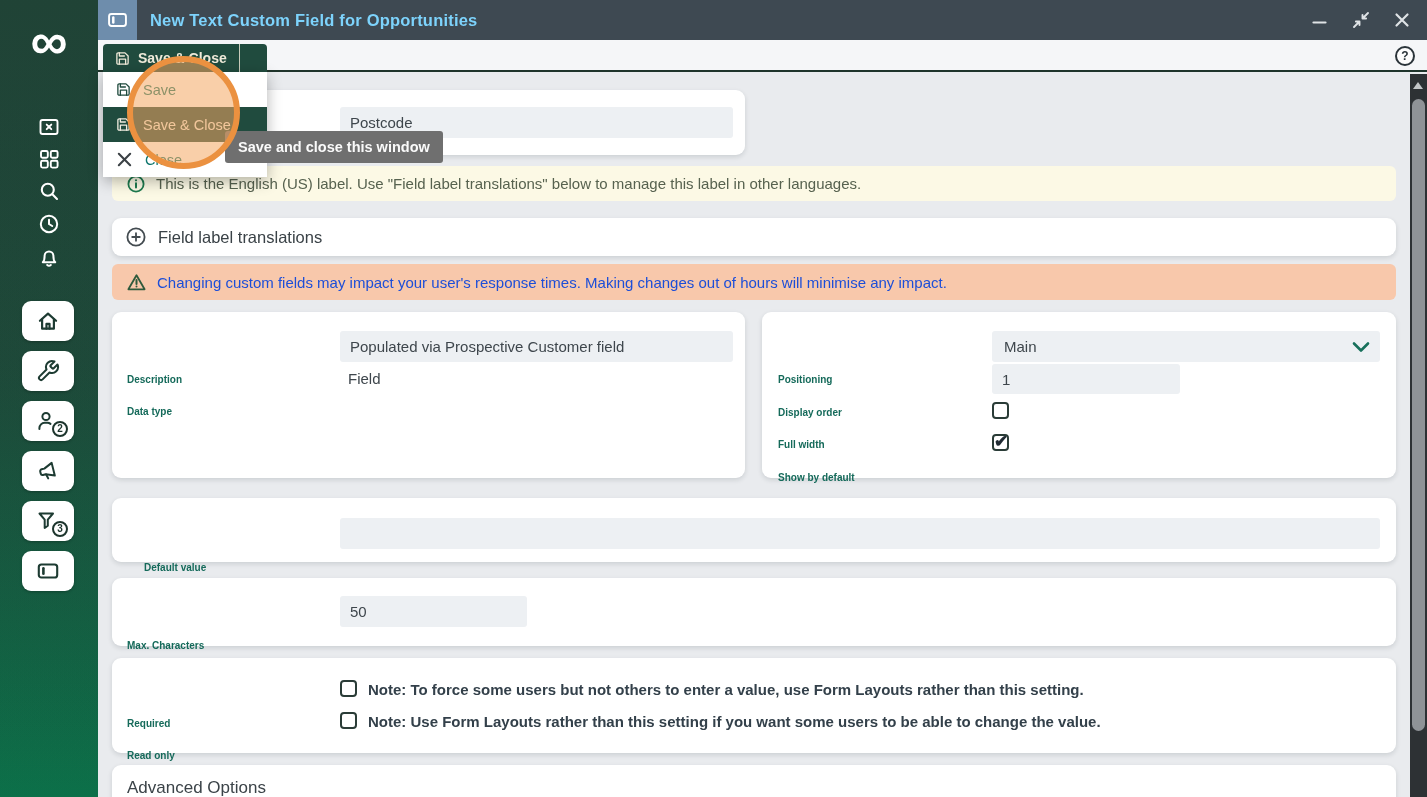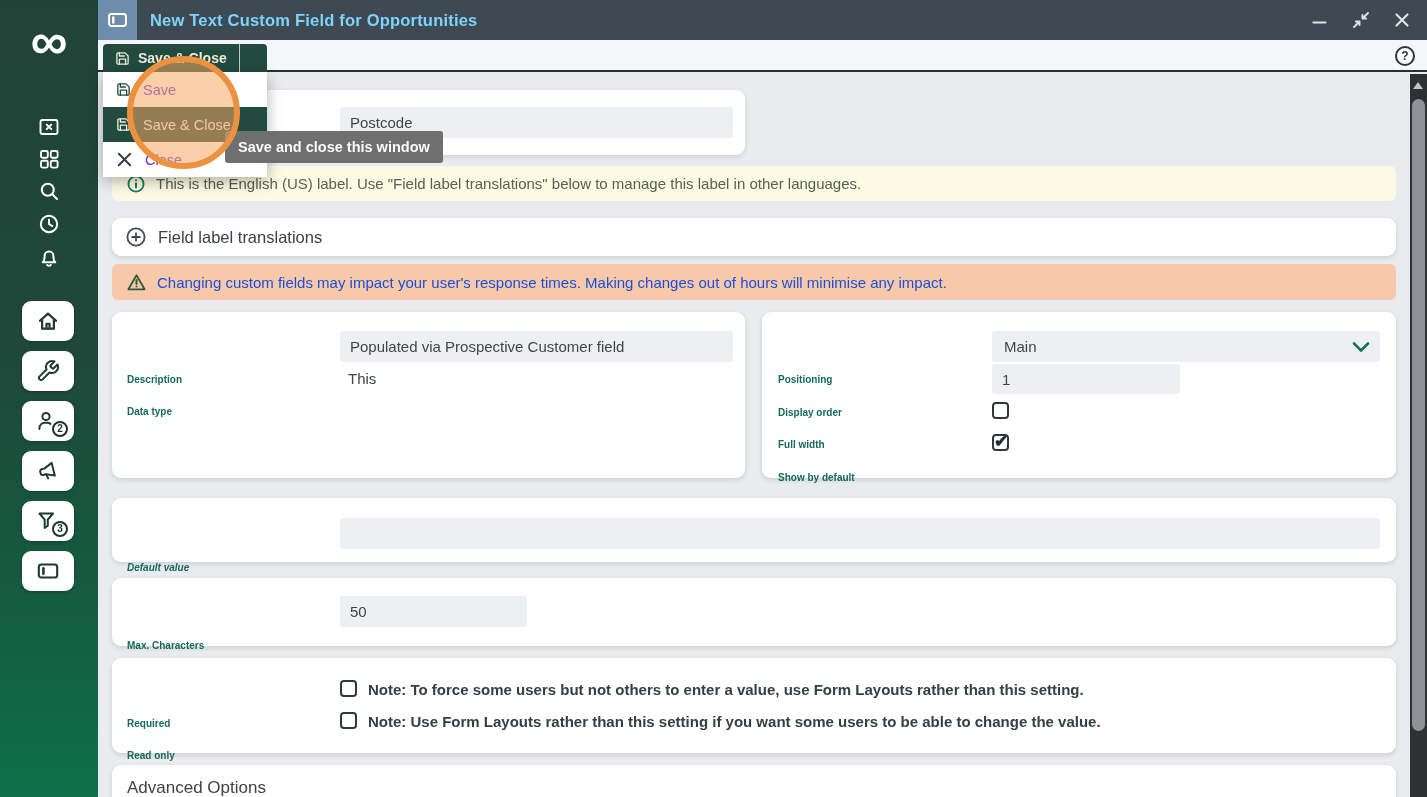--- a/index.html
+++ b/index.html
@@ -39,21 +39,21 @@
   .saveclose-divider { width:1px; height:100%; background:#e9e4d2; opacity:.85; }
   .saveclose-caret { width:27px; height:100%; }
   .help-btn { position:absolute; right:12px; top:6px; width:20px; height:20px;
     border:2px solid #2b343a; border-radius:50%; text-align:center; line-height:16px;
     font-size:12px; font-weight:700; color:#2b343a; background:#fdfdfd; }
 
   
   .menu { position:absolute; left:103px; top:72px; width:164px; background:#fff;
     box-shadow:0 4px 14px rgba(0,0,0,.3); z-index:20; }
   .menu-item { position:relative; height:35px; display:flex; align-items:center; gap:12px;
-    padding-left:13px; font-size:14.5px; color:#6d28d9; }
+    padding-left:13px; font-size:14.5px; color:#0f766e; }
   .menu-item.selected { background:#204b3e; color:#f0ece0; }
 
   
   .click-circle { position:absolute; left:127px; top:56px; width:113px; height:113px;
     border:6px solid #eb9140; border-radius:50%; background:rgba(244,168,98,.55);
     z-index:22; pointer-events:none; }
   .tooltip { position:absolute; left:225px; top:131px; height:32px; line-height:32px;
     padding:0 13px; background:#6f6f6f; border-radius:3px; color:#fafafa;
     font-size:14.5px; font-weight:700; z-index:21; }
 
@@ -266,21 +266,21 @@
       <path d="M9.5 7 V11" stroke="#2f5a3c" stroke-width="2" stroke-linecap="round"></path>
       <circle cx="9.5" cy="13.6" r="1" fill="#2f5a3c"></circle>
     </svg>
     <span>Changing custom fields may impact your user's response times. Making changes out of hours will minimise any impact.</span>
   </div>
 
   <div class="card" style="left:112px; top:312px; width:633px; height:166px;">
     <span class="flabel" style="left:15px; top:26px;">Description</span>
     <input class="ctl-input" style="left: 228px; top: 19px; width: 393px;" value="Populated via Prospective Customer field">
     <span class="flabel" style="left:15px; top:58px;">Data type</span>
-    <span class="fvalue" style="left:236px; top:58px;">This</span>
+    <span class="fvalue" style="left:236px; top:58px;">Field</span>
   </div>
 
   <div class="card" style="left:762px; top:312px; width:634px; height:166px;">
     <span class="flabel" style="left:16px; top:26px;">Positioning</span>
     <div class="ctl-select" style="left:230px; top:19px; width:388px;">
       <span class="sel-text">Main</span>
       <svg width="18" height="12" viewBox="0 0 18 12" fill="none">
         <path d="M2 2.5 9 9.5 16 2.5" stroke="#17705b" stroke-width="2.6" stroke-linecap="round" stroke-linejoin="round"></path>
       </svg>
     </div>
@@ -290,21 +290,21 @@
     <span class="cb" style="left:230px; top:90px;">
       <span class="tick"></span>
     </span>
     <span class="flabel" style="left:16px; top:124px;">Show by default</span>
     <span class="cb" style="left:230px; top:122px;">
       <span class="tick">✔</span>
     </span>
   </div>
 
   <div class="card" style="left:112px; top:498px; width:1284px; height:64px;">
-    <span class="flabel" style="left:15px; top:28px;font-style:italic;">Default value</span>
+    <span class="flabel" style="left:32px; top:28px;">Default value</span>
     <input class="ctl-input" style="left: 228px; top: 20px; width: 1040px;" value="">
   </div>
 
   <div class="card" style="left:112px; top:578px; width:1284px; height:68px;">
     <span class="flabel" style="left:15px; top:26px;">Max. Characters</span>
     <input class="ctl-input" style="left: 228px; top: 18px; width: 187px;" value="50">
   </div>
 
   <div class="card" style="left:112px; top:658px; width:1284px; height:95px;">
     <span class="flabel" style="left:15px; top:24px;">Required</span>

